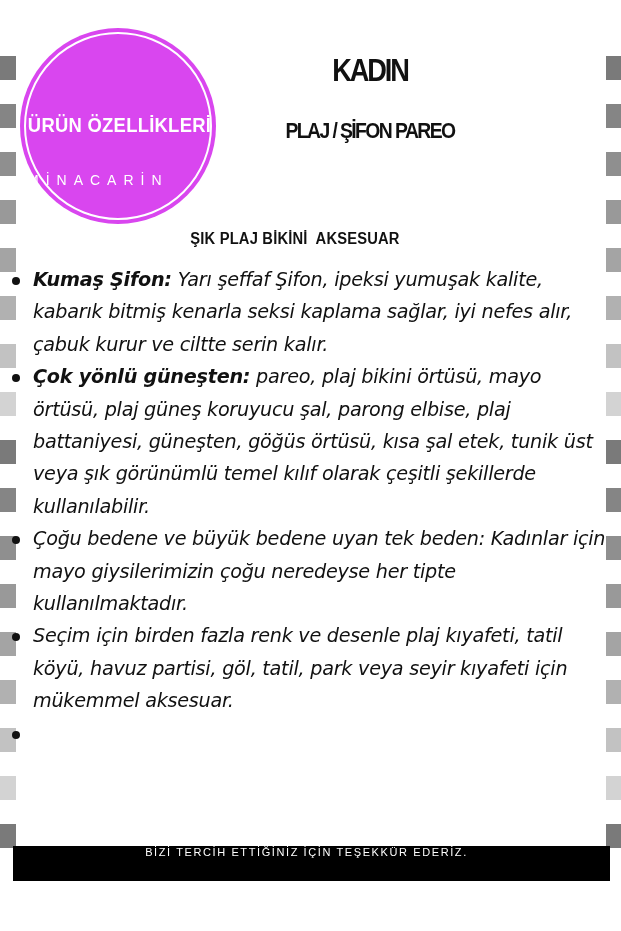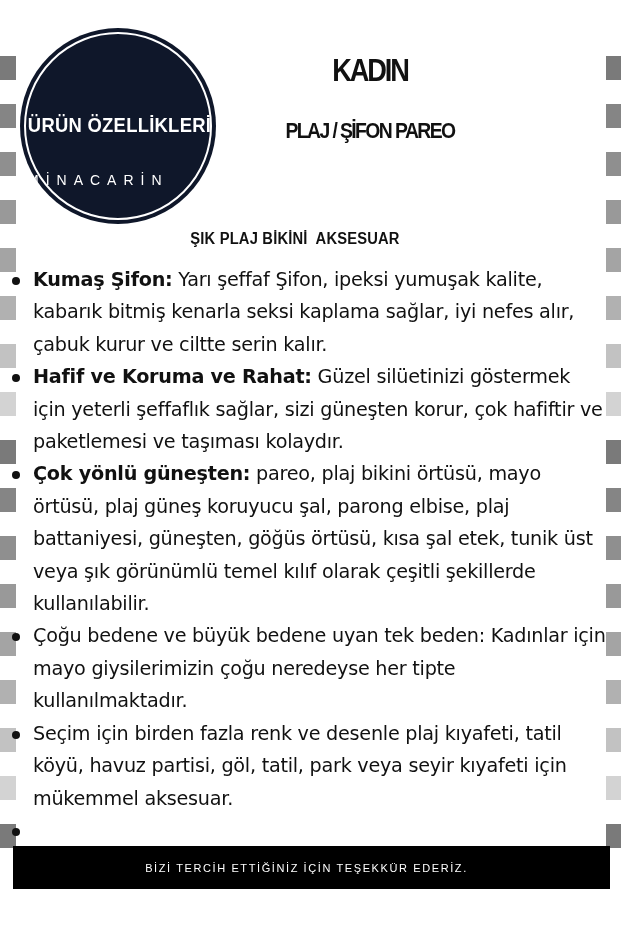--- a/index.html
+++ b/index.html
@@ -2,21 +2,21 @@
 <html><head>
 <meta charset="utf-8">
 <style>
   html, body { margin: 0; padding: 0; background: #ffffff; }
   body { width: 621px; height: 931px; position: relative; overflow: hidden; font-family: "DejaVu Sans", sans-serif; color: #111; }
   .sq { position: absolute; width: 16px; height: 24px; }
   .sq.left { left: 0; }
   .sq.right { left: 606px; width: 15px; }
   .badge {
     position: absolute; left: 20px; top: 28px; width: 196px; height: 196px;
-    border-radius: 50%; background: #0f172a; box-shadow: 0 0 0 0 #000;
+    border-radius: 50%; background: #d946ef; box-shadow: 0 0 0 0 #000;
   }
   .badge::before {
     content: ""; position: absolute; left: 4px; top: 4px; right: 4px; bottom: 4px;
     border-radius: 50%; border: 2px solid #fff;
   }
   .badge-title {
     position: absolute; left: 0; right: 0; top: 86px; text-align: center;
     color: #fff; font-family: "Liberation Sans", sans-serif; font-weight: bold;
     font-size: 20px; letter-spacing: 0.3px; white-space: nowrap; transform: scaleX(0.92);
   }
@@ -38,31 +38,32 @@
   .section-head {
     position: absolute; left: 150px; top: 230px; width: 290px; text-align: center;
     font-family: "Liberation Sans", sans-serif; font-weight: bold; font-size: 16px; letter-spacing: 0.2px; color: #111;
     transform: scaleX(0.92); white-space: pre;
   }
   .features {
     position: absolute; left: 10px; top: 264px; width: 596px;
     margin: 0; padding: 0; list-style: none;
     font-family: "DejaVu Sans", sans-serif; font-size: 19.2px; line-height: 32.4px; color: #111;
     letter-spacing: -0.25px;
+    font-style: italic;
   }
   .features li { position: relative; padding-left: 23px; margin: 0; }
   .features li .bullet {
     position: absolute; left: 2px; top: 13px; width: 8px; height: 8px; border-radius: 50%; background: #111;
   }
   .features li b { font-weight: bold; }
   .features li.empty { height: 32px; }
   .footer-bar {
-    position: absolute; left: 13px; top: 846px; width: 597px; height: 43px; background: #000;
+    position: absolute; left: 13px; top: 846px; width: 597px; height: 35px; background: #000;
     color: #fff; font-family: "Liberation Sans", sans-serif; font-size: 11px; letter-spacing: 1.6px;
-    display: flex; align-items: center; justify-content: center; padding-right: 10px; box-sizing: border-box;
+    display: flex; justify-content: center; padding-right: 10px; box-sizing: border-box;
   }
 </style>
 </head>
 <body>
 
 <div id="squares">
     <div class="sq left" style="top: 56px; background: rgb(122, 122, 122);"></div>
     <div class="sq left" style="top: 104px; background: rgb(133, 133, 133);"></div>
     <div class="sq left" style="top: 152px; background: rgb(143, 143, 143);"></div>
     <div class="sq left" style="top: 200px; background: rgb(153, 153, 153);"></div>
@@ -106,23 +107,20 @@
 <div class="title-main">KADIN</div>
 <div class="title-sub">PLAJ / ŞİFON PAREO</div>
 
 <div class="section-head">ŞIK PLAJ BİKİNİ  AKSESUAR</div>
 
 <ul class="features">
   <li>
     <span class="bullet"></span><b>Kumaş Şifon:</b><span> Yarı şeffaf Şifon, ipeksi yumuşak kalite, kabarık bitmiş kenarla seksi kaplama sağlar, iyi nefes alır, çabuk kurur ve ciltte serin kalır.</span>
   </li>
   <li>
-    <span class="bullet"></span><b>Hafif ve Koruma ve Rahat:</b><span> Güzel silüetinizi göstermek için yeterli şeffaflık sağlar, sizi güneşten korur, çok hafiftir ve paketlemesi ve taşıması kolaydır.</span>
-  </li>
-  <li>
     <span class="bullet"></span><b>Çok yönlü güneşten:</b><span> pareo, plaj bikini örtüsü, mayo örtüsü, plaj güneş koruyucu şal, parong elbise, plaj battaniyesi, güneşten, göğüs örtüsü, kısa şal etek, tunik üst veya şık görünümlü temel kılıf olarak çeşitli şekillerde kullanılabilir.</span>
   </li>
   <li>
     <span class="bullet"></span><span>Çoğu bedene ve büyük bedene uyan tek beden: Kadınlar için mayo giysilerimizin çoğu neredeyse her tipte kullanılmaktadır.</span>
   </li>
   <li>
     <span class="bullet"></span><span>Seçim için birden fazla renk ve desenle plaj kıyafeti, tatil köyü, havuz partisi, göl, tatil, park veya seyir kıyafeti için mükemmel aksesuar.</span>
   </li>
   <li class="empty">
     <span class="bullet"></span><span></span>

